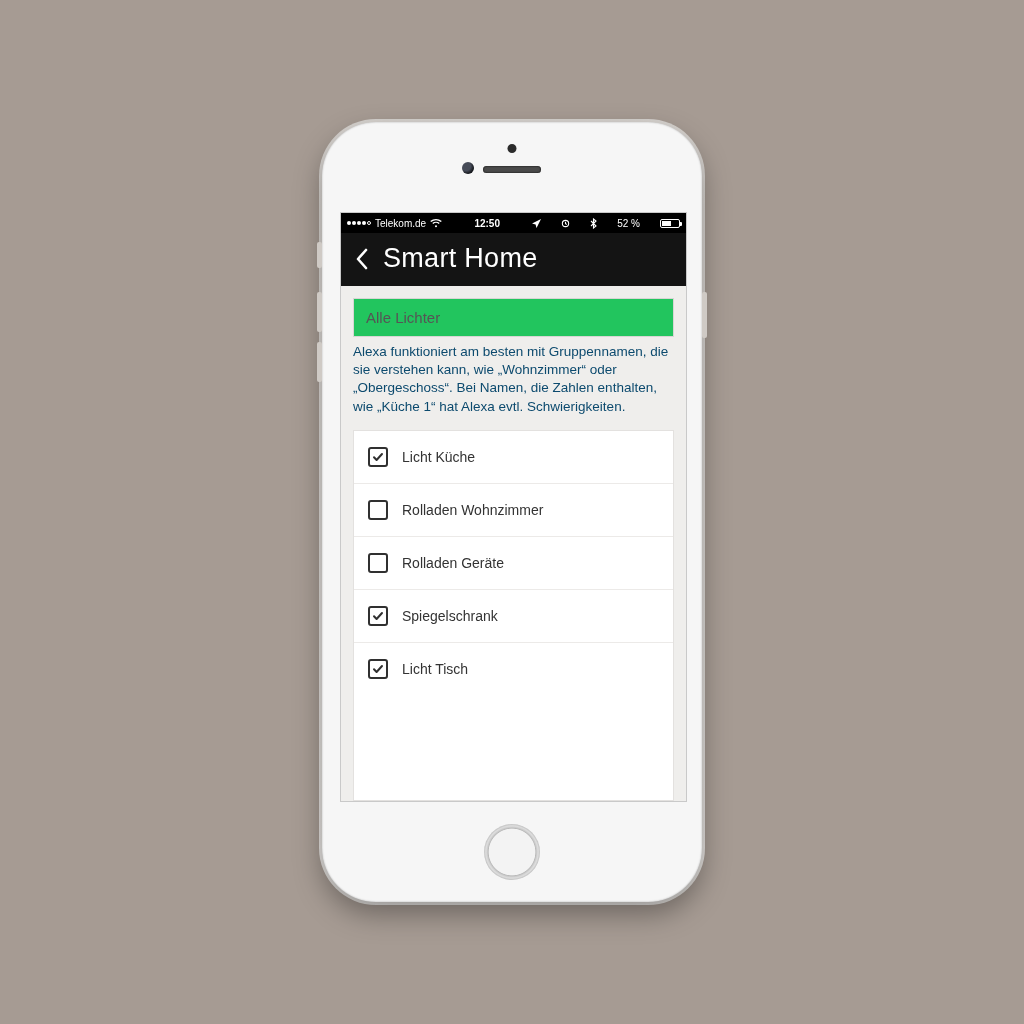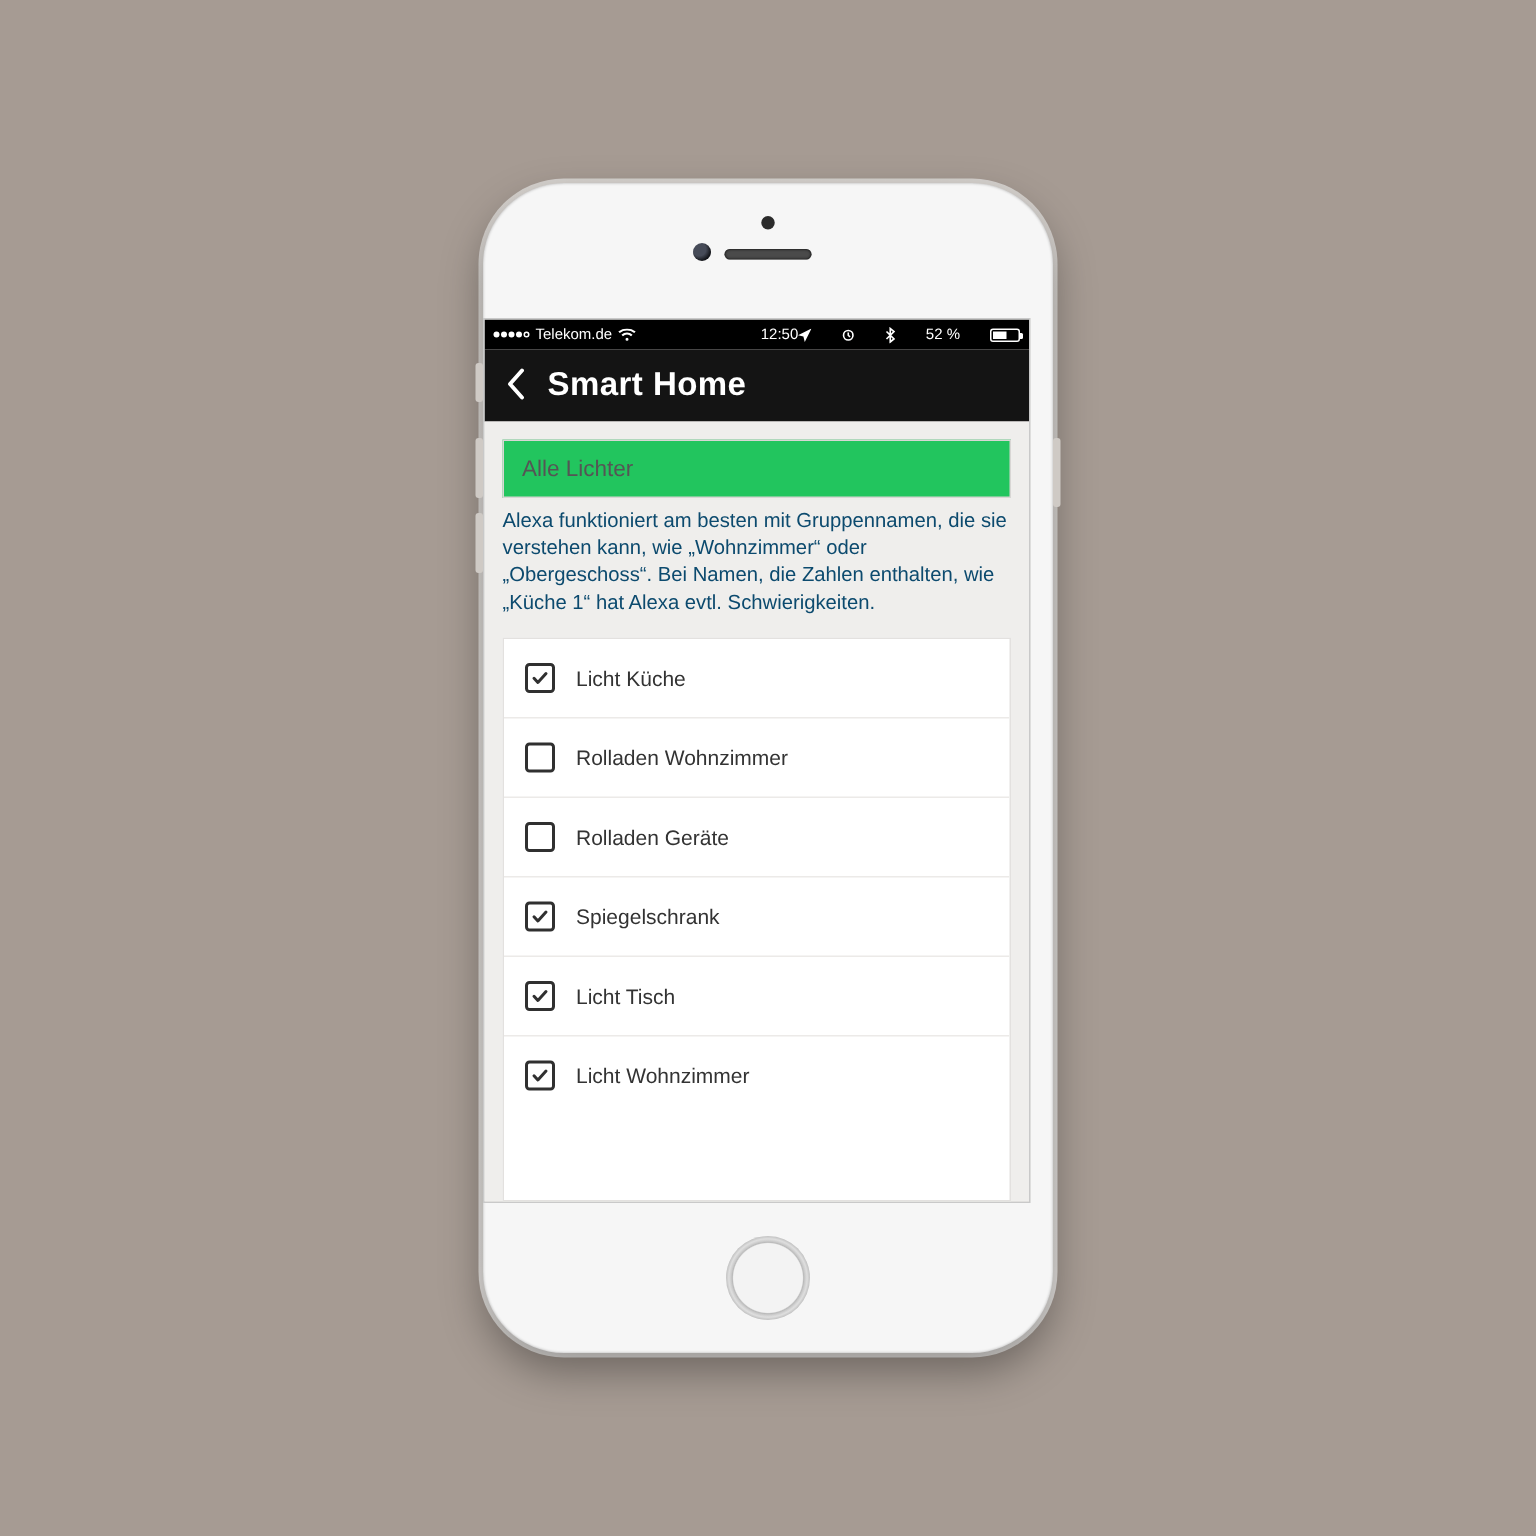--- a/index.html
+++ b/index.html
@@ -17,21 +17,21 @@
   
   .phone {
     width: 380px;
     height: 780px;
     background: #f6f6f6;
     border-radius: 54px;
     box-shadow:
       0 12px 28px rgba(0,0,0,.35),
       inset 0 0 2px rgba(0,0,0,.3);
     position: relative;
-    padding: 90px 15px 100px 0;
+    padding: 90px 15px 100px 18px;
   }
   .phone:before { 
     content:"";
     position:absolute; inset:-3px;
     border-radius:57px;
     background:linear-gradient(#d7d3cf,#e6e3e0);
     z-index:-1;
   }
   
   .side-btn{position:absolute;background:#cfcac5;border-radius:2px;}
@@ -76,39 +76,39 @@
   }
 
   
   .statusbar{
     height:20px;background:#000;color:#fff;
     display:flex;align-items:center;
     font-size:10px;font-weight:500;
     padding:0 6px;
   }
   .sb-left{display:flex;align-items:center;gap:4px;}
-  .sb-center{flex:1;text-align:right;font-weight:400;}
+  .sb-center{flex:1;text-align:center;font-weight:700;}
   .sb-right{display:flex;align-items:center;gap:20px;}
   .dots{display:flex;gap:1px;}
   .dots span{width:4px;height:4px;border-radius:50%;background:#fff;}
   .dots span.empty{background:transparent;border:0.5px solid #fff;}
   .battery{
     width:20px;height:9px;border:1px solid #fff;border-radius:2px;position:relative;
   }
   .battery:after{content:"";position:absolute;right:-3px;top:2px;width:2px;height:4px;background:#fff;border-radius:0 1px 1px 0;}
   .battery .fill{position:absolute;left:1px;top:1px;bottom:1px;width:52%;background:#fff;}
 
   
   .app-header{
     background:#141414;color:#fff;
     display:flex;align-items:center;gap:14px;
     padding:10px 14px 12px 14px;
   }
   .back{width:14px;height:22px;}
-  .app-title{font-size:22px;font-weight:700;letter-spacing:.3px;}
+  .app-title{font-size:27px;font-weight:400;letter-spacing:.3px;}
 
   
   .app-content{
     flex:1;overflow:hidden;
     background:#efeeec;
     padding:12px 12px 0 12px;
     display:flex;flex-direction:column;gap:14px;
     color:#333;
   }
   .name-field{
@@ -230,26 +230,18 @@
             <div class="device-label">Spiegelschrank</div>
           </div>
           <div class="device-row">
             <div class="checkbox checked">
               <svg viewBox="0 0 12 12">
                 <path fill="none" stroke="#303030" stroke-width="2" stroke-linecap="round" stroke-linejoin="round" d="M2 6.2 4.6 9 10 3"></path>
               </svg>
             </div>
             <div class="device-label">Licht Tisch</div>
           </div>
-          <div class="device-row">
-            <div class="checkbox checked">
-              <svg viewBox="0 0 12 12">
-                <path fill="none" stroke="#303030" stroke-width="2" stroke-linecap="round" stroke-linejoin="round" d="M2 6.2 4.6 9 10 3"></path>
-              </svg>
-            </div>
-            <div class="device-label">Licht Wohnzimmer</div>
-          </div>
         </div>
     </div>
   </div>
 
   <div class="home-btn"></div>
 </div>
 
 </body></html>

